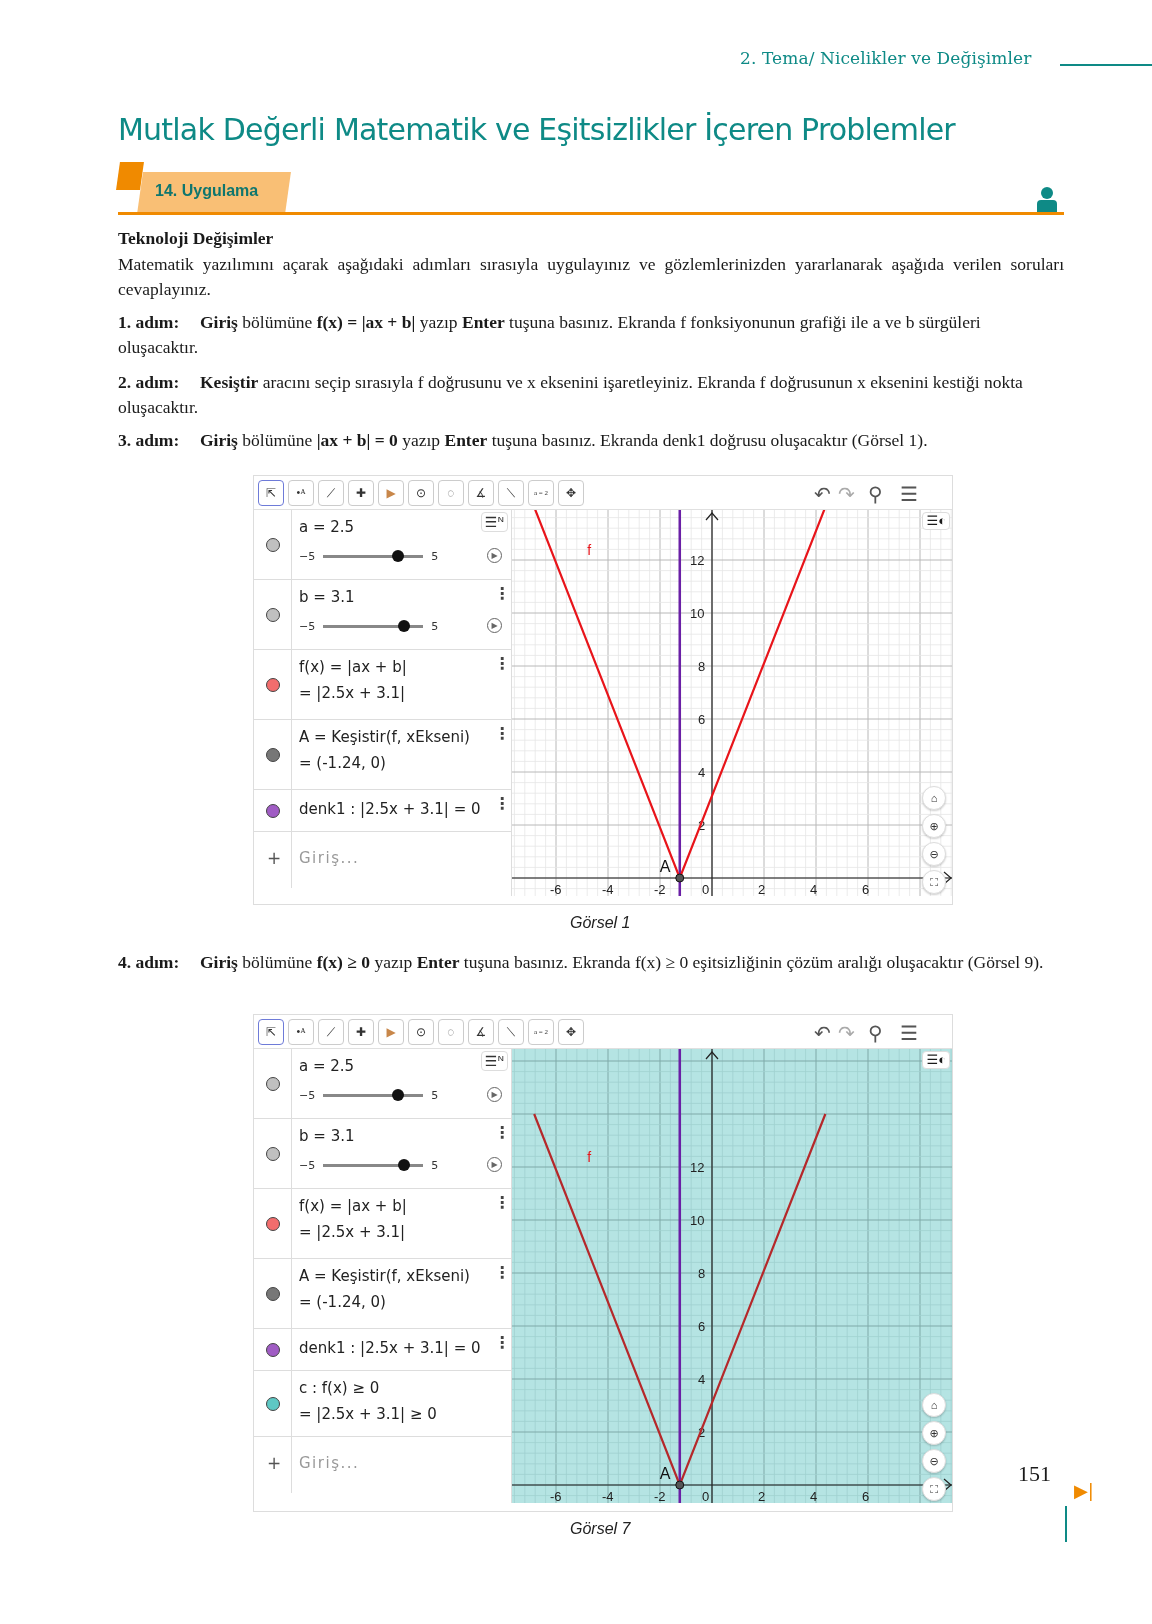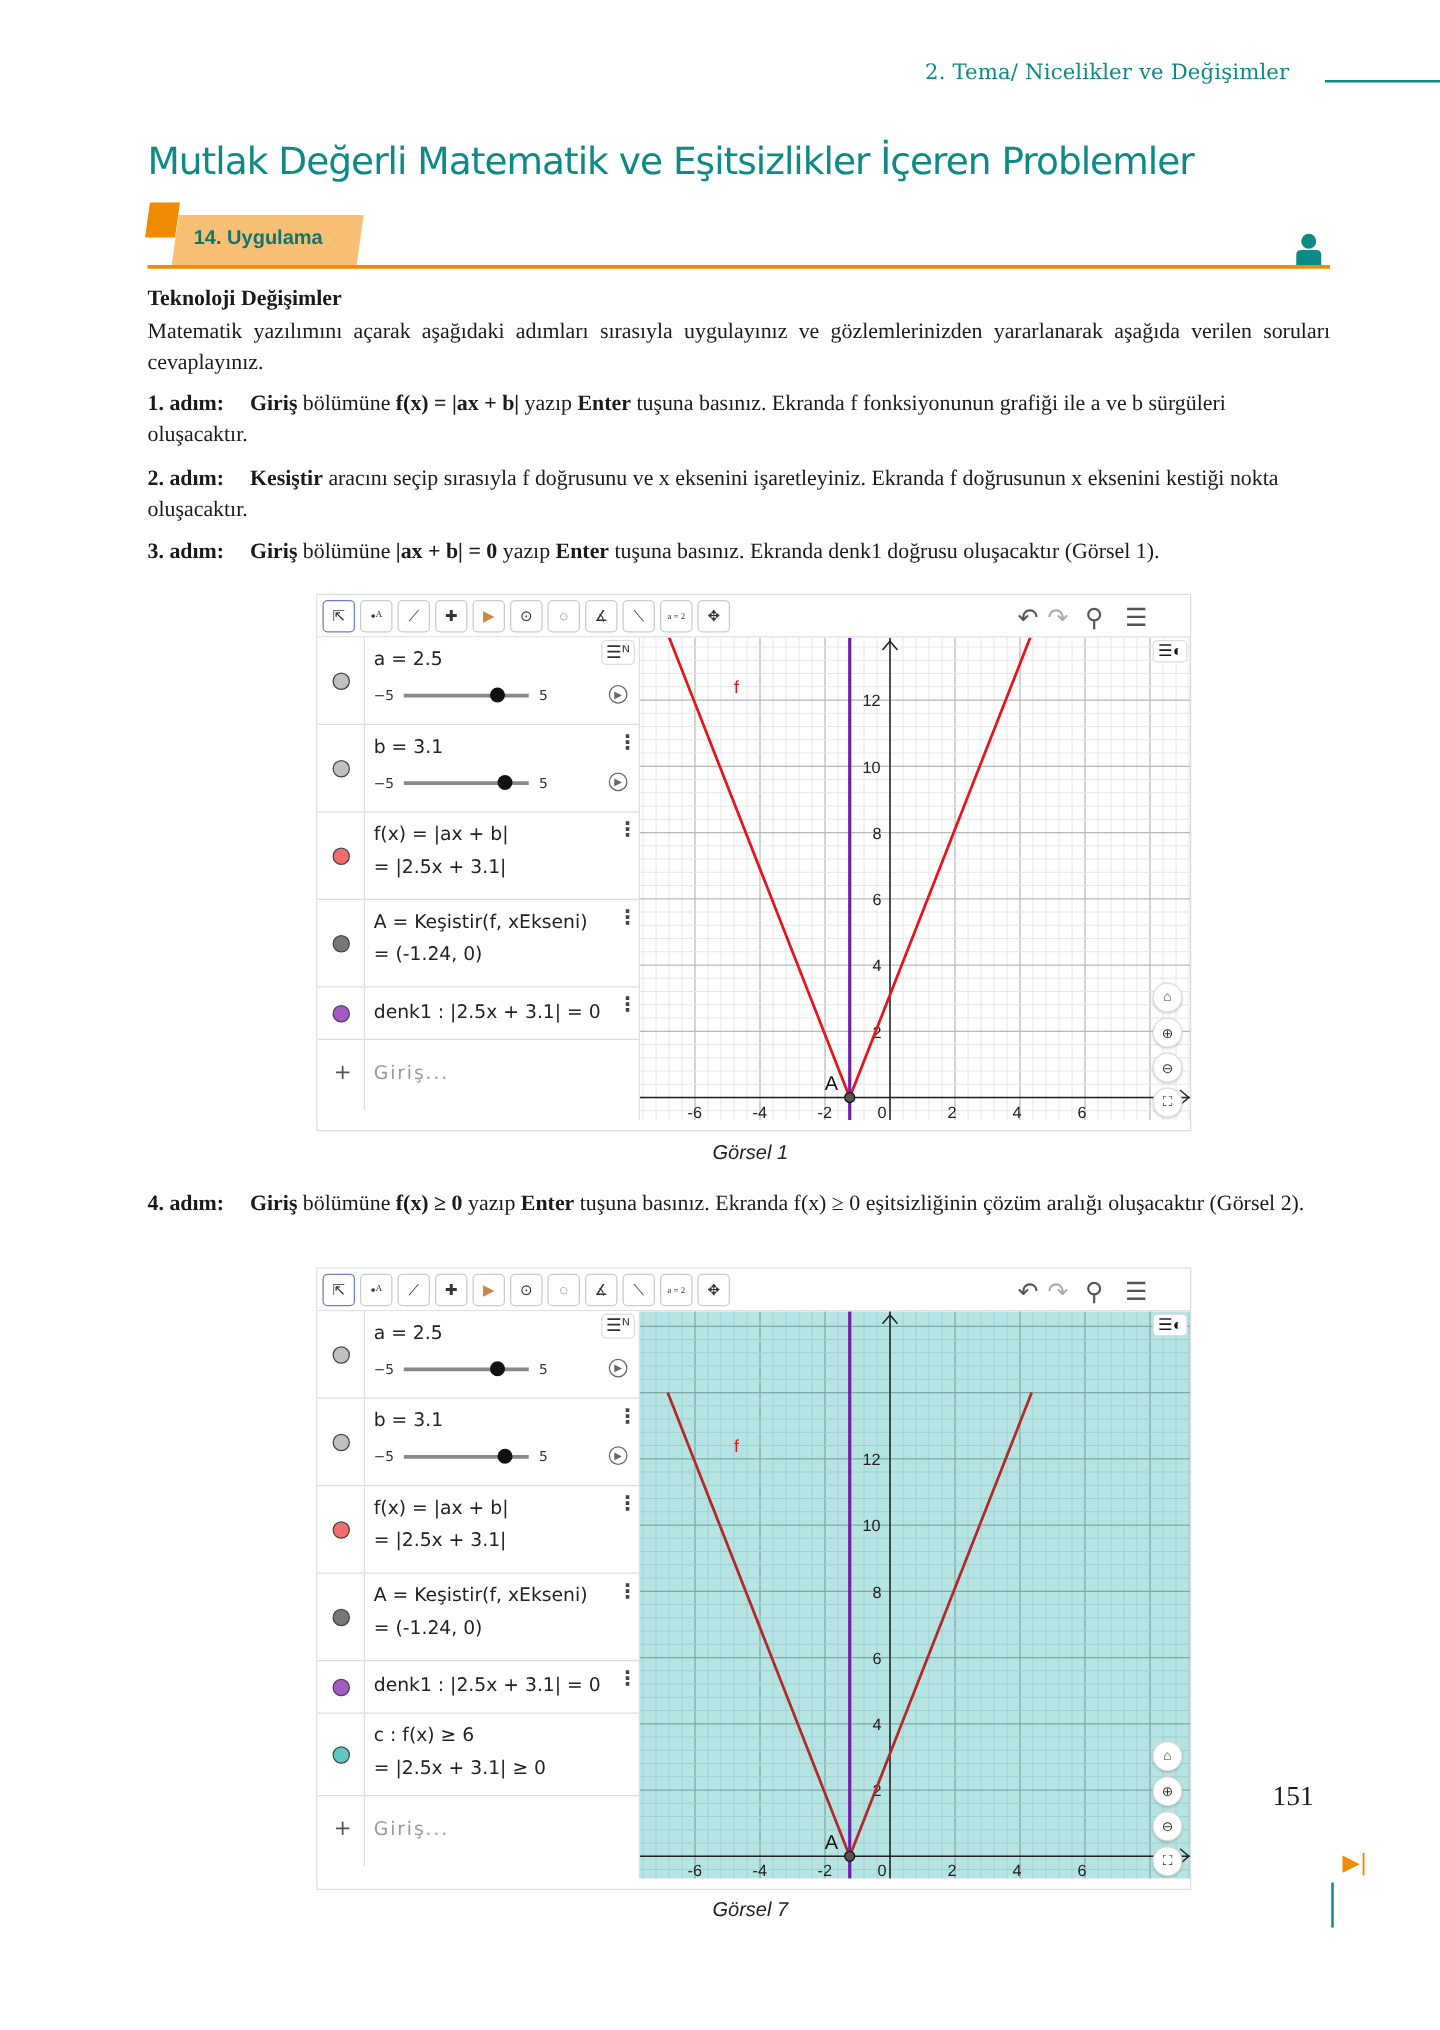--- a/index.html
+++ b/index.html
@@ -33,21 +33,21 @@
 .track{width:100px;height:3px;background:#888;position:relative}
 .knob{position:absolute;top:-5px;width:12px;height:12px;border-radius:50%;background:#111}
 .kebab{position:absolute;right:14px;font-size:16px;color:#444;font-weight:bold;line-height:7px;width:4px}
 .play{position:absolute;right:10px;width:15px;height:15px;border:1.5px solid #666;border-radius:50%;font-size:8px;display:flex;align-items:center;justify-content:center;color:#666}
 .giris{color:#999;font-weight:normal;letter-spacing:1.5px}
 .plus{position:absolute;left:13px;color:#555;font-size:17px}
 .gv{position:absolute;left:258px;top:34px;right:0;bottom:8px;overflow:hidden}
 .gv svg{display:block}
 .cap{font-family:"Liberation Sans",sans-serif;font-style:italic;font-size:16px;color:#222}
 .side-btn{position:absolute;width:24px;height:24px;border-radius:50%;background:#fff;border:1px solid #ddd;font-size:11px;display:flex;align-items:center;justify-content:center;color:#333;box-shadow:0 1px 2px rgba(0,0,0,.2)}
-.page-num{left:1018px;top:1424px;font-size:22px}
+.page-num{left:1018px;top:1461px;font-size:22px}
 .pn-line{left:1065px;top:1506px;width:2px;height:36px;background:#0e8a86}
 .next{left:1074px;top:1480px;color:#f08a00;font-size:18px;font-family:"DejaVu Sans",sans-serif}
 </style>
 </head>
 <body>
 
 <div class="abs hdr-top">2. Tema/ Nicelikler ve Değişimler</div>
 <div class="abs hdr-line"></div>
 <div class="abs title">Mutlak Değerli Matematik ve Eşitsizlikler İçeren Problemler</div>
 <div class="abs tag-orange"></div>
@@ -272,21 +272,21 @@
       <div style="position: absolute; right: 2px; top: 2px; font-size: 13px; background: rgb(255, 255, 255); border: 1px solid rgb(221, 221, 221); border-radius: 4px; padding: 0px 3px;">☰◐</div>
       <div class="side-btn" style="right: 6px; top: 276px;">⌂</div>
       <div class="side-btn" style="right: 6px; top: 304px;">⊕</div>
       <div class="side-btn" style="right: 6px; top: 332px;">⊖</div>
       <div class="side-btn" style="right: 6px; top: 360px;">⛶</div>
     </div>
   </div>
 <div class="abs cap" style="left:570px;top:914px">Görsel 1</div>
 
 <div class="abs step" style="top:950px;text-align:justify">
-  <span class="lbl">4. adım:</span><b>Giriş</b><span> bölümüne </span><b>f(x) ≥ 0</b><span> yazıp </span><b>Enter</b><span> tuşuna basınız. Ekranda f(x) ≥ 0 eşitsizliğinin çözüm aralığı oluşacaktır (Görsel 2).</span>
+  <span class="lbl">4. adım:</span><b>Giriş</b><span> bölümüne </span><b>f(x) ≥ 0</b><span> yazıp </span><b>Enter</b><span> tuşuna basınız. Ekranda f(x) ≥ 0 eşitsizliğinin çözüm aralığı oluşacaktır (Görsel 9).</span>
 </div>
 
 <div class="abs ggb" id="ggb2" style="top:1014px;width:700px;height:498px">
     <div class="tb">
       <div class="tbtn sel" style="left: 4px;">
         <span>⇱</span>
       </div>
       <div class="tbtn" style="left: 34px;">
         <span>•ᴬ</span>
       </div>
@@ -365,21 +365,21 @@
       </div>
       <div class="row" style="top: 280px; height: 42px;">
         <div class="mark"></div>
         <div class="dot" style="background: rgb(160, 92, 196); top: 14px;"></div>
         <div class="t1" style="top: 10px;">denk1 : |2.5x + 3.1| = 0</div>
         <div class="kebab" style="top: 10px;">⋮</div>
       </div>
       <div class="row" style="top: 322px; height: 66px;">
         <div class="mark"></div>
         <div class="dot" style="background: rgb(94, 200, 196); top: 26px;"></div>
-        <div class="t1" style="top: 8px;">c : f(x) ≥ 6</div>
+        <div class="t1" style="top: 8px;">c : f(x) ≥ 0</div>
         <div class="t2" style="top: 34px;">= |2.5x + 3.1| ≥ 0</div>
       </div>
       <div class="row" style="top: 388px; height: 56px; border-bottom: none;">
         <div class="mark"></div>
         <div class="plus" style="top: 16px;">+</div>
         <div class="t1 giris" style="top: 17px;">Giriş...</div>
       </div>
     </div>
     <div class="gv">
       <svg width="440" height="454">

